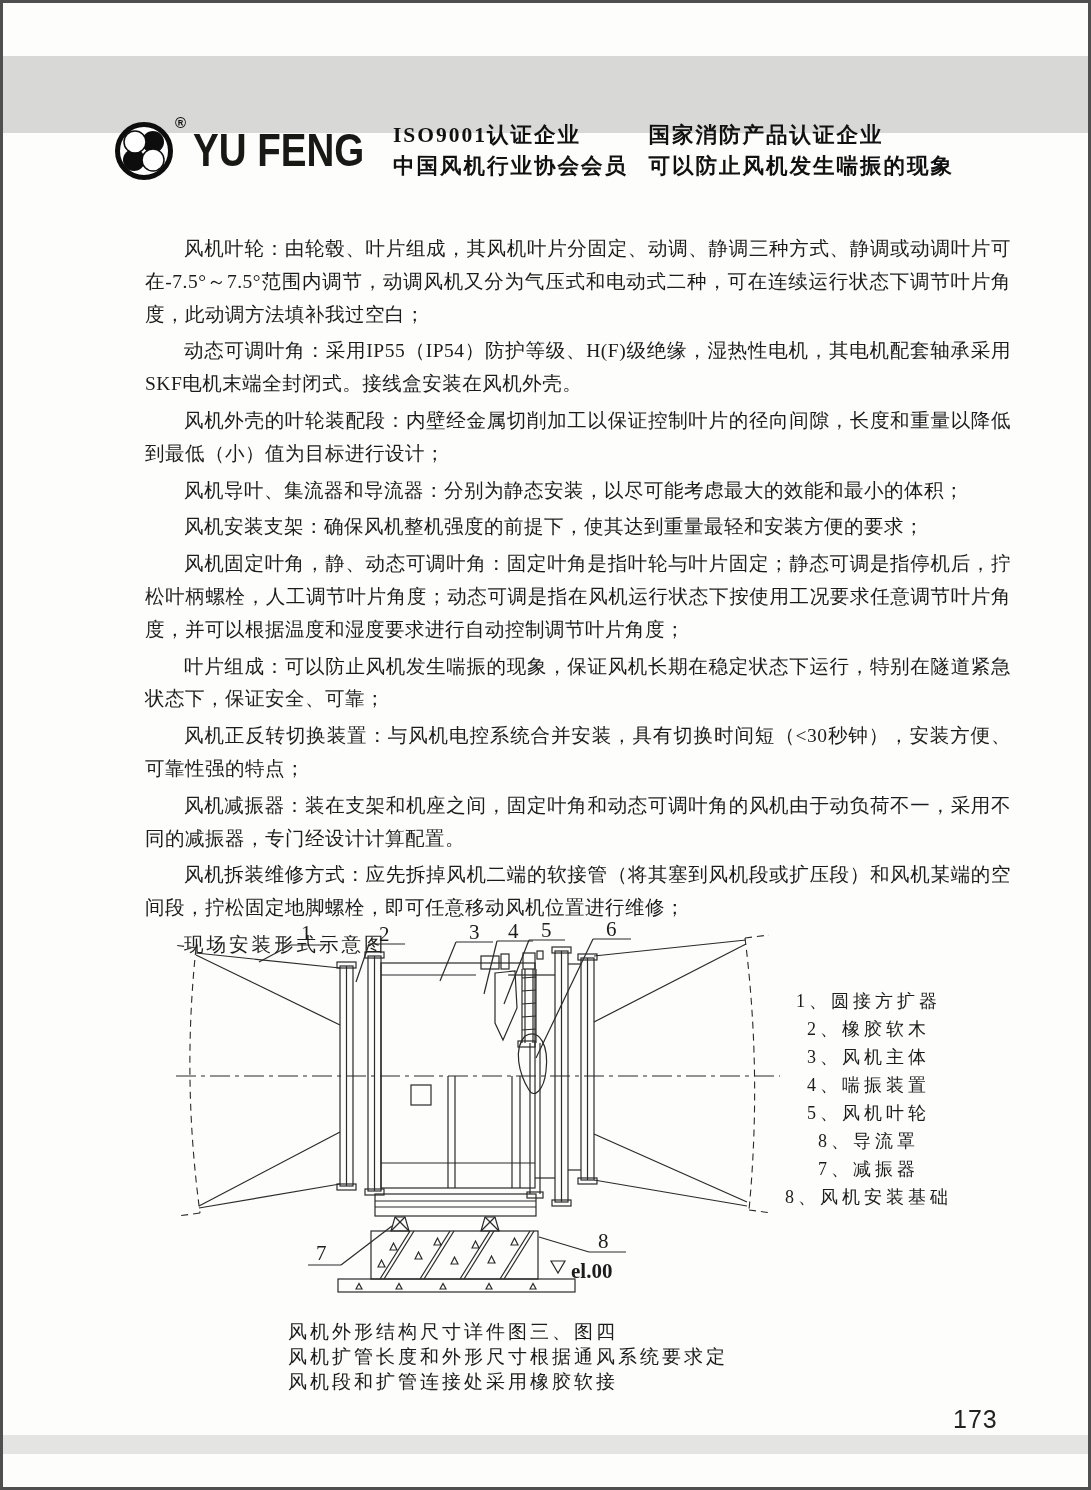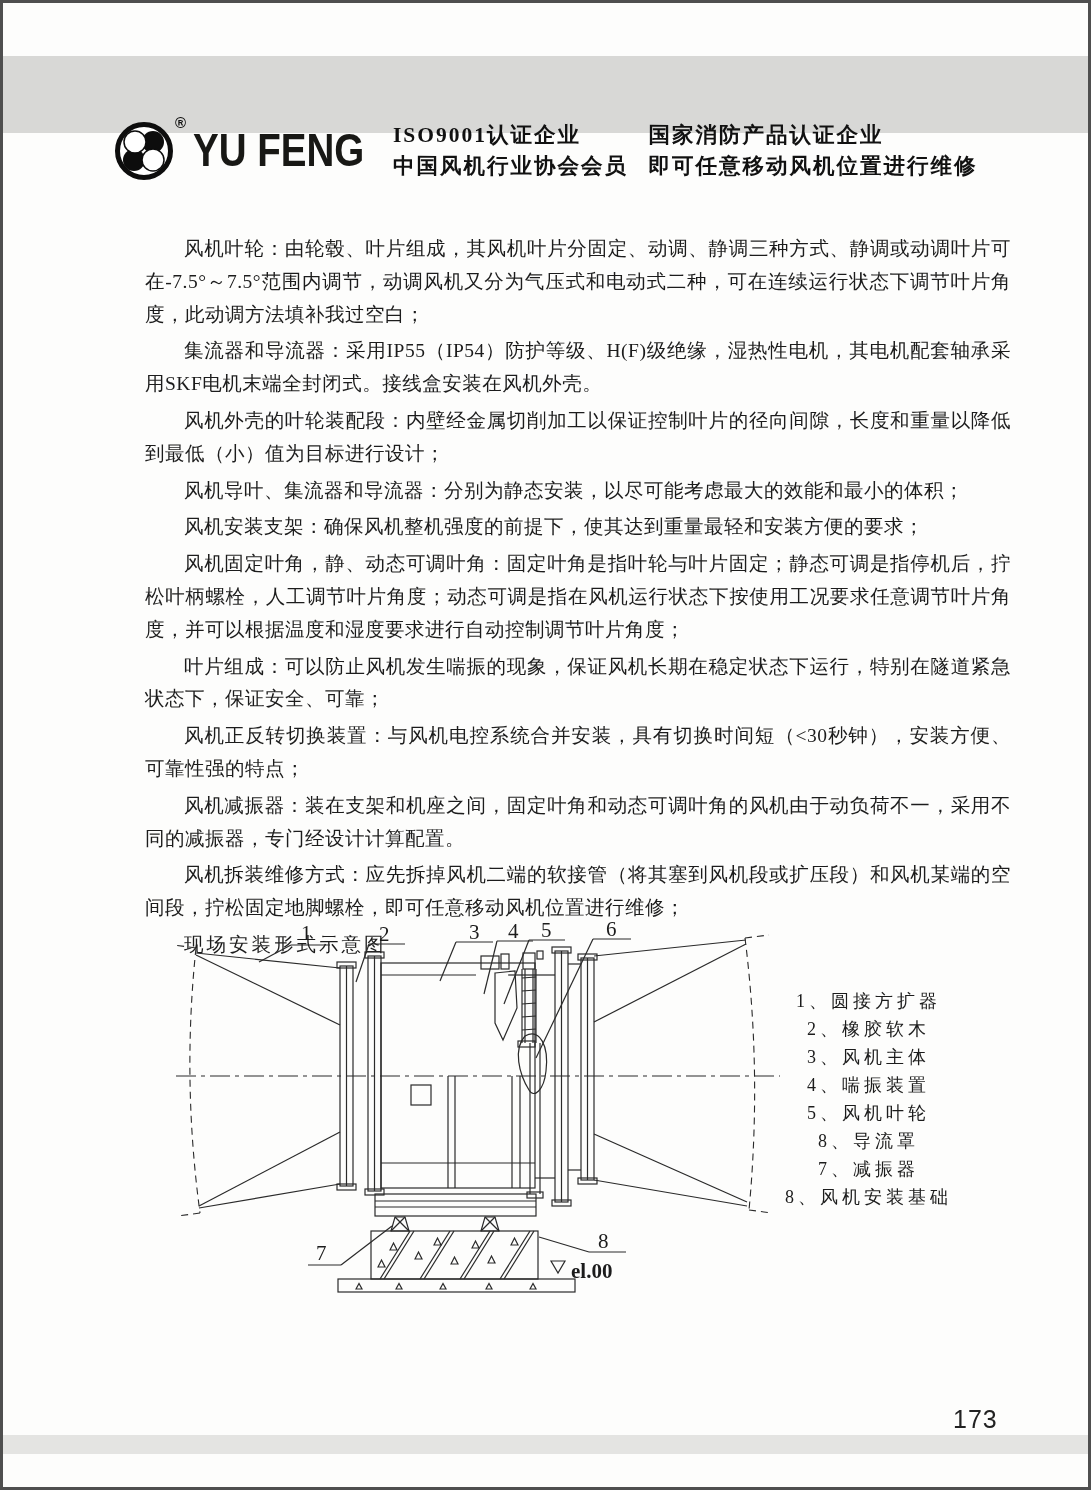--- a/index.html
+++ b/index.html
@@ -82,28 +82,28 @@
       <span class="reg-mark">®</span>
       <span class="brand-text">YU FENG</span>
     </div>
     <div class="certs">
       <div class="cert-row">
         <span class="cert-col1">ISO9001认证企业</span>
         <span class="cert-col2">国家消防产品认证企业</span>
       </div>
       <div class="cert-row">
         <span class="cert-col1">中国风机行业协会会员</span>
-        <span class="cert-col2">即可任意移动风机位置进行维修</span>
+        <span class="cert-col2">可以防止风机发生喘振的现象</span>
       </div>
     </div>
   </div>
 
   <div class="content">
     <p>风机叶轮：由轮毂、叶片组成，其风机叶片分固定、动调、静调三种方式、静调或动调叶片可在-7.5°～7.5°范围内调节，动调风机又分为气压式和电动式二种，可在连续运行状态下调节叶片角度，此动调方法填补我过空白；</p>
-    <p>集流器和导流器：采用IP55（IP54）防护等级、H(F)级绝缘，湿热性电机，其电机配套轴承采用SKF电机末端全封闭式。接线盒安装在风机外壳。</p>
+    <p>动态可调叶角：采用IP55（IP54）防护等级、H(F)级绝缘，湿热性电机，其电机配套轴承采用SKF电机末端全封闭式。接线盒安装在风机外壳。</p>
     <p>风机外壳的叶轮装配段：内壁经金属切削加工以保证控制叶片的径向间隙，长度和重量以降低到最低（小）值为目标进行设计；</p>
     <p>风机导叶、集流器和导流器：分别为静态安装，以尽可能考虑最大的效能和最小的体积；</p>
     <p>风机安装支架：确保风机整机强度的前提下，使其达到重量最轻和安装方便的要求；</p>
     <p>风机固定叶角，静、动态可调叶角：固定叶角是指叶轮与叶片固定；静态可调是指停机后，拧松叶柄螺栓，人工调节叶片角度；动态可调是指在风机运行状态下按使用工况要求任意调节叶片角度，并可以根据温度和湿度要求进行自动控制调节叶片角度；</p>
     <p>叶片组成：可以防止风机发生喘振的现象，保证风机长期在稳定状态下运行，特别在隧道紧急状态下，保证安全、可靠；</p>
     <p>风机正反转切换装置：与风机电控系统合并安装，具有切换时间短（&lt;30秒钟），安装方便、可靠性强的特点；</p>
     <p>风机减振器：装在支架和机座之间，固定叶角和动态可调叶角的风机由于动负荷不一，采用不同的减振器，专门经设计计算配置。</p>
     <p>风机拆装维修方式：应先拆掉风机二端的软接管（将其塞到风机段或扩压段）和风机某端的空间段，拧松固定地脚螺栓，即可任意移动风机位置进行维修；</p>
     <p class="spaced">现场安装形式示意图</p>
   </div>
@@ -275,17 +275,22 @@
     <div>1、圆接方扩器</div>
     <div>2、橡胶软木</div>
     <div>3、风机主体</div>
     <div>4、喘振装置</div>
     <div>5、风机叶轮</div>
     <div>8、导流罩</div>
     <div>7、减振器</div>
     <div>8、风机安装基础</div>
   </div>
 
+  <div class="captions">
+    <div>风机外形结构尺寸详件图三、图四</div>
+    <div>风机扩管长度和外形尺寸根据通风系统要求定</div>
+    <div>风机段和扩管连接处采用橡胶软接</div>
+  </div>
 
   <div class="page-number">173</div>
   <div class="footer-bar"></div>
 
 </div>
 
 </body></html>

